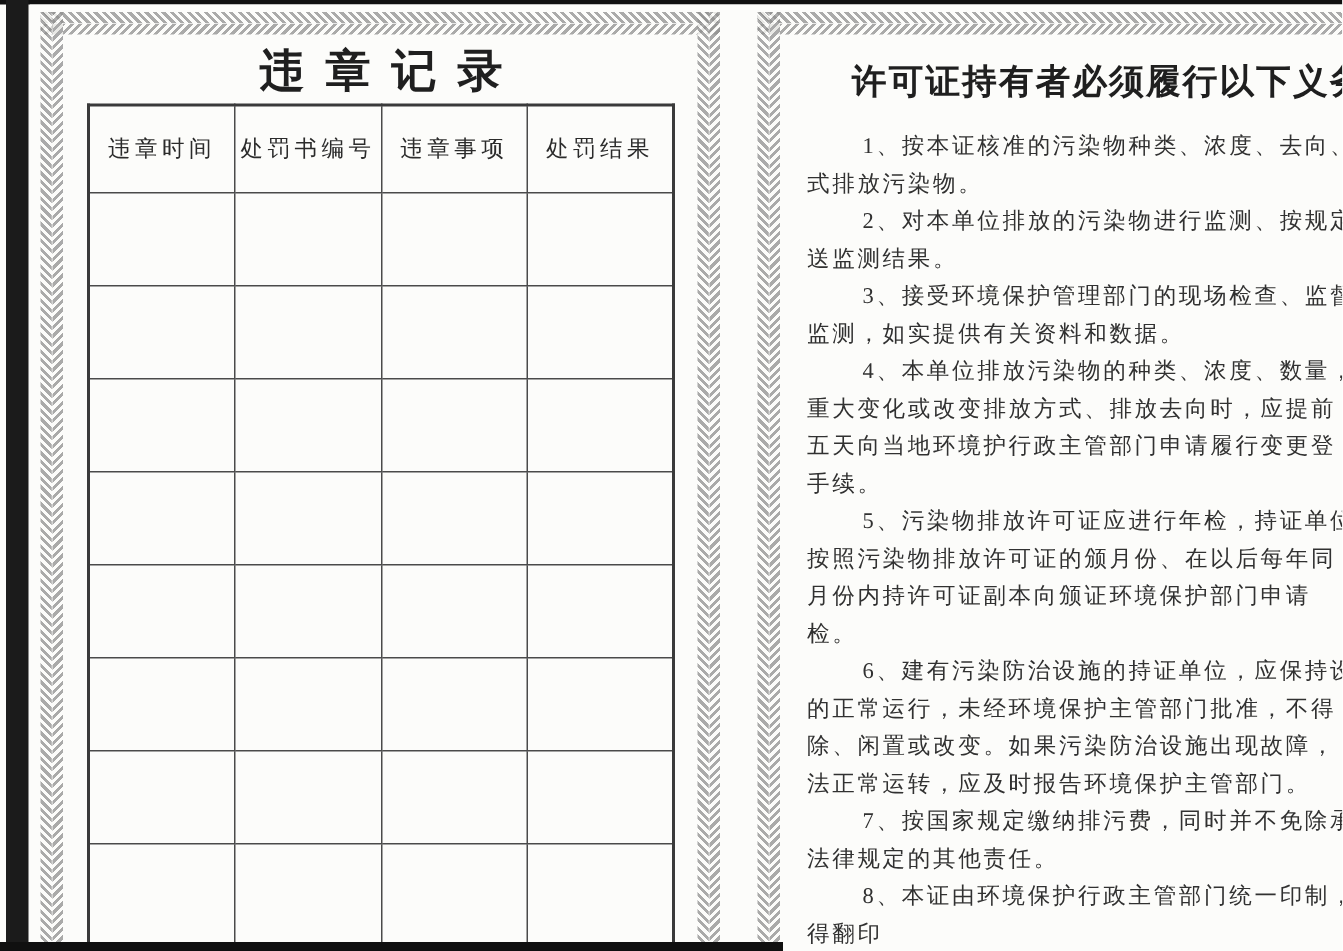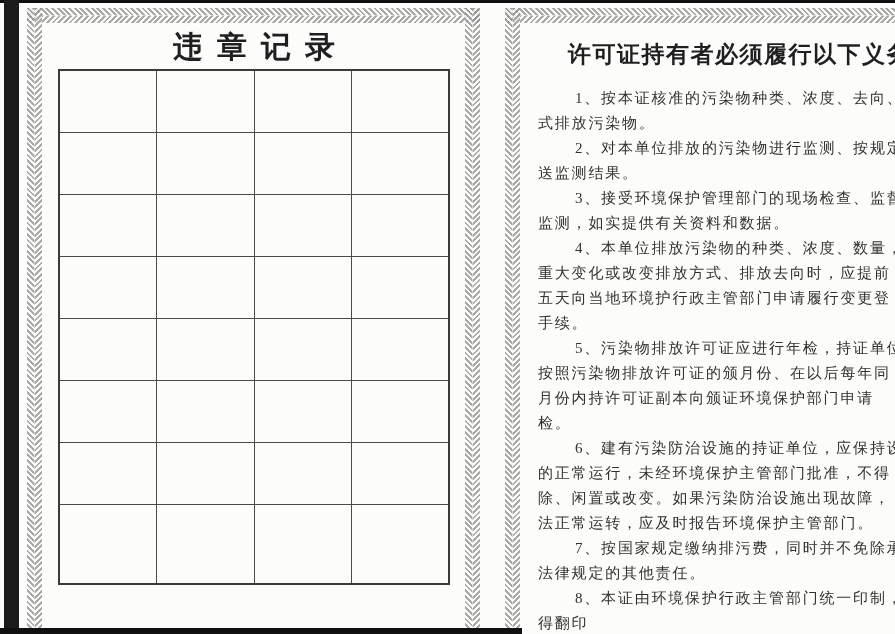--- a/index.html
+++ b/index.html
@@ -85,20 +85,26 @@
 
   <div class="page page-left">
     <div class="zz zz-h" style="left:7px; top:5px; width:453px;"></div>
     <div class="zz zz-v" style="left:7px; top:5px; height:626px;"></div>
     <div class="zz zz-v" style="left:445px; top:5px; height:626px;"></div>
 
     <div class="lp-title">违章记录</div>
 
     <table class="violation">
       <tbody>
+          <tr class="hdr">
+        <td>违章时间</td>
+        <td>处罚书编号</td>
+        <td>违章事项</td>
+        <td>处罚结果</td>
+      </tr>
       <tr class="row">
         <td></td>
         <td></td>
         <td></td>
         <td></td>
       </tr>
       <tr class="row">
         <td></td>
         <td></td>
         <td></td>

